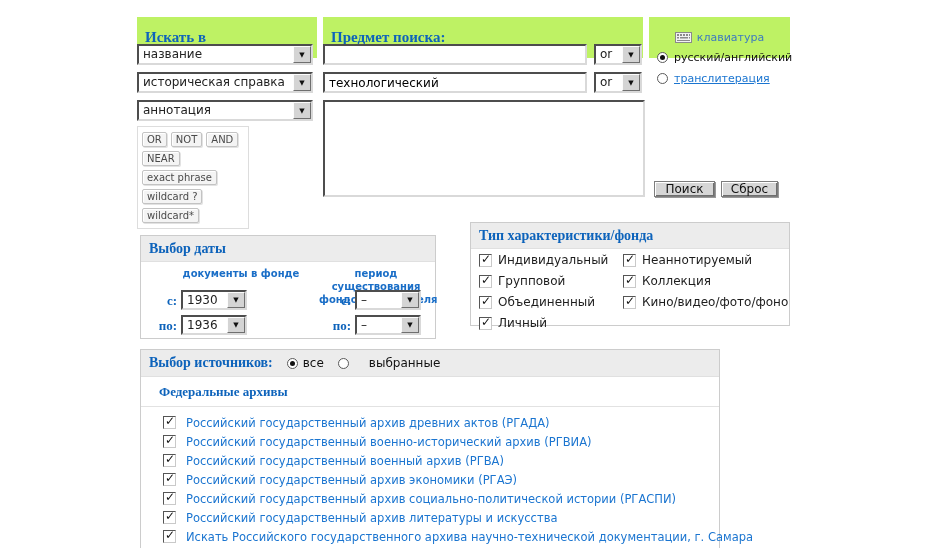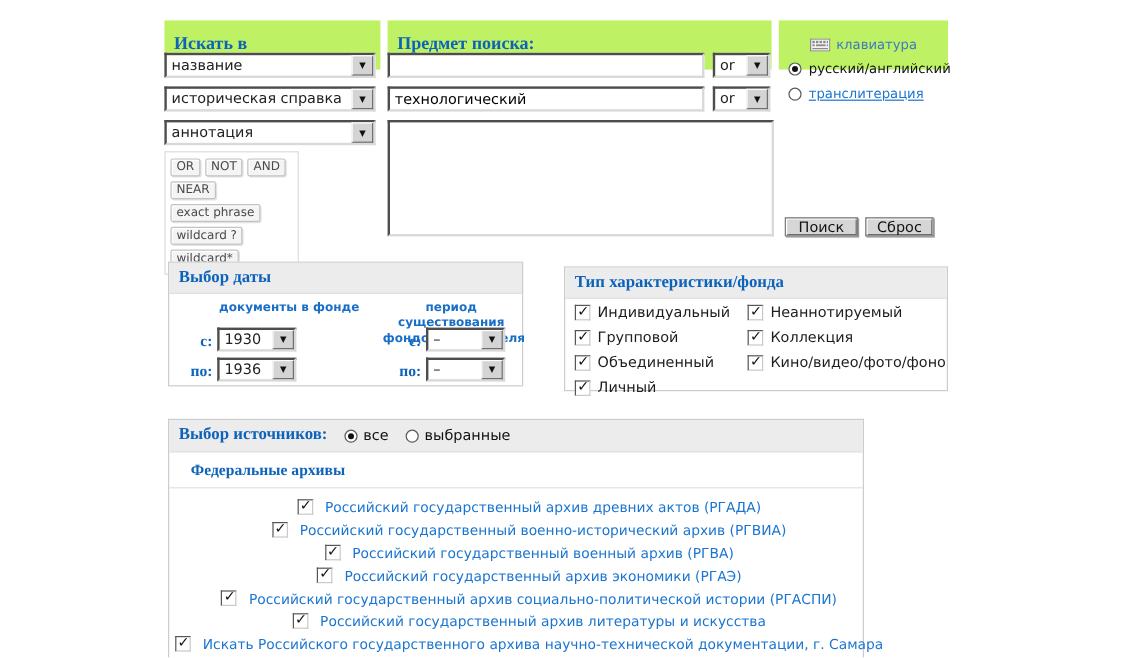--- a/index.html
+++ b/index.html
@@ -70,21 +70,21 @@
   .box { position:absolute; box-sizing:border-box; border:1px solid #ccc; background:#fff; }
   .box .boxhead {
     height:26px; background:#ececec; display:flex; align-items:center;
     padding:0 8px; border-bottom:1px solid #e0e0e0; box-sizing:border-box;
   }
   .box .boxhead .serif-head { font-size:14px; }
   .smalllab { position:absolute; font-size:10px; font-weight:bold; color:#1a6ec7; text-align:center; line-height:13px; }
   .fromto { position:absolute; font-family:"Liberation Serif", serif; font-weight:bold; color:#0d63bb; font-size:13px; text-align:right; }
   .checkrow { display:flex; align-items:center; gap:6px; margin-bottom:7px; }
   .checkrow .lbl { font-size:12px; color:#1d1d1d; white-space:nowrap; }
-  .archive-row { display:flex; align-items:center; gap:10px; height:19px; padding-left:22px;justify-content:center; }
+  .archive-row { display:flex; align-items:center; gap:10px; height:19px; padding-left:22px; }
   .archive-row .lnk { font-size:11.5px; color:#1b75d0; white-space:nowrap; cursor:pointer; }
   .radlbl { font-size:11px; color:#111; }
   .kbdlink { font-size:11px; color:#3d7ac0; margin-left:5px; }
   a.tr-link { font-size:11px; color:#1b75d0; text-decoration:underline; }
 </style>
 </head>
 <body>
 
 <div class="page">
 
@@ -151,21 +151,21 @@
     <span class="radlbl">русский/английский</span>
   </div>
   <div style="position:absolute; left:657px; top:72px; display:flex; align-items:center; gap:6px;">
     <span class="radio"></span>
     <a class="tr-link">транслитерация</a>
   </div>
 
   <div class="winbtn" style="left:654px; top:181px; width:61px;">Поиск</div>
   <div class="winbtn" style="left:721px; top:181px; width:57px;">Сброс</div>
 
-  <div class="box" style="left:140px; top:218px; width:296px; height:104px;">
+  <div class="box" style="left:140px; top:235px; width:296px; height:104px;">
     <div class="boxhead">
       <span class="serif-head">Выбор даты</span>
     </div>
     <div class="smalllab" style="left:25px; top:31px; width:150px;">документы в фонде</div>
     <div class="smalllab" style="left:178px; top:31px; width:114px;">
       <span>период существования</span><br>
       <span>фондообразователя</span>
     </div>
     <div class="fromto" style="left:6px; top:57px; width:30px;">с:</div>
     <div class="fselect sunken" style="left:40px; top:54px; width:66px; height:20px;">
@@ -227,21 +227,21 @@
     </div>
   </div>
 
   <div class="box" style="left:140px; top:349px; width:580px; height:200px; border-bottom:none;">
     <div class="boxhead" style="height:27px; gap:14px;">
       <span class="serif-head">Выбор источников:</span>
       <span style="display:flex; align-items:center; gap:5px;">
         <span class="radio selected"></span>
         <span class="radlbl" style="font-size:12px;">все</span>
       </span>
-      <span style="display:flex; align-items:center; gap:5px;justify-content:flex-end;">
+      <span style="display:flex; align-items:center; gap:20px;justify-content:flex-end;">
         <span class="radio"></span>
         <span class="radlbl" style="font-size:12px;">выбранные</span>
       </span>
     </div>
     <div style="padding:7px 0 6px 18px; border-bottom:1px solid #e2e2e2;">
       <span class="serif-head" style="font-size:13px;">Федеральные архивы</span>
     </div>
     <div style="padding-top:6px;">
       <div class="archive-row">
         <span class="cb checked"></span>

